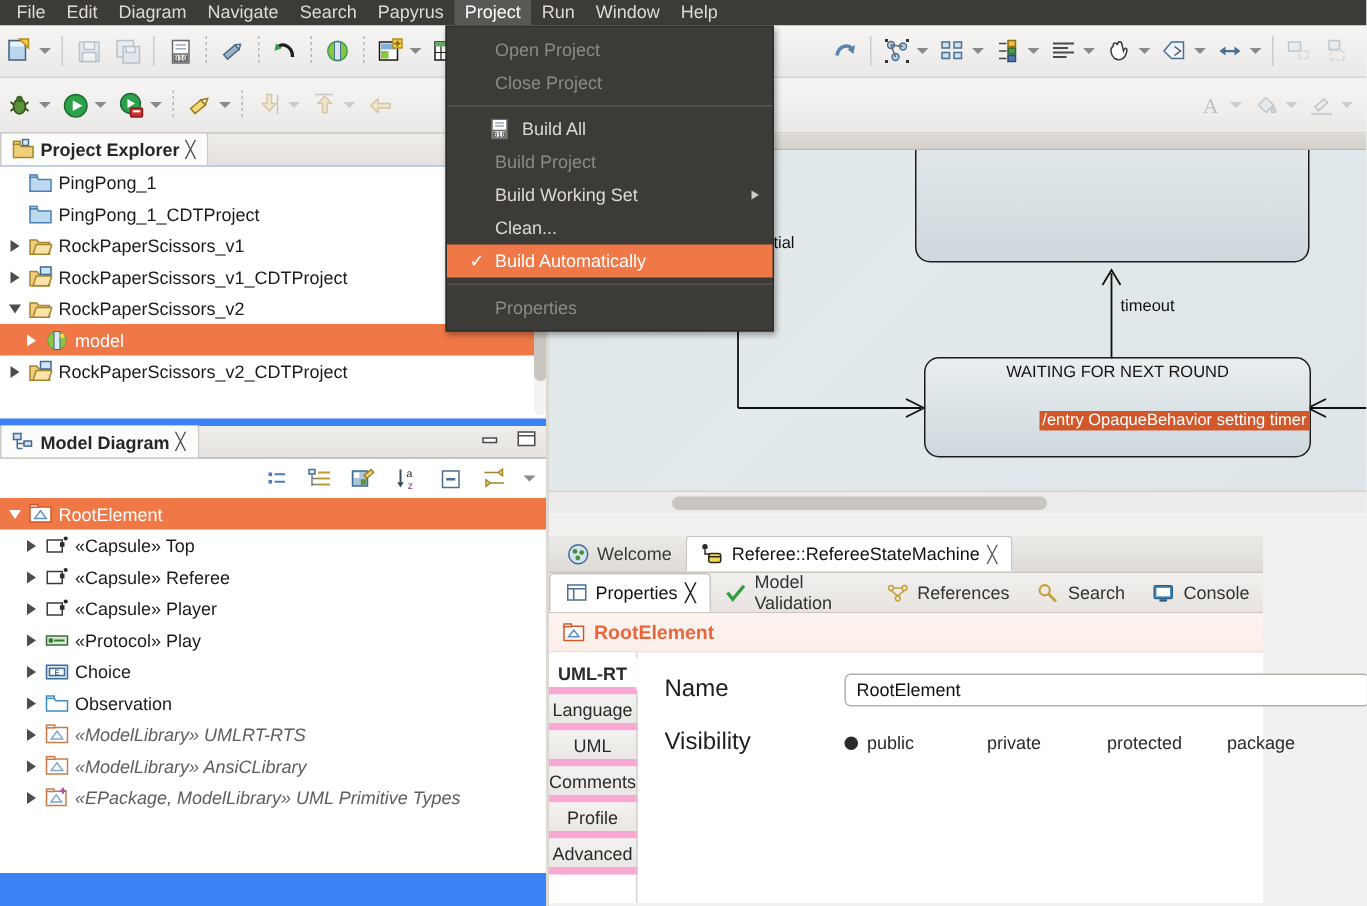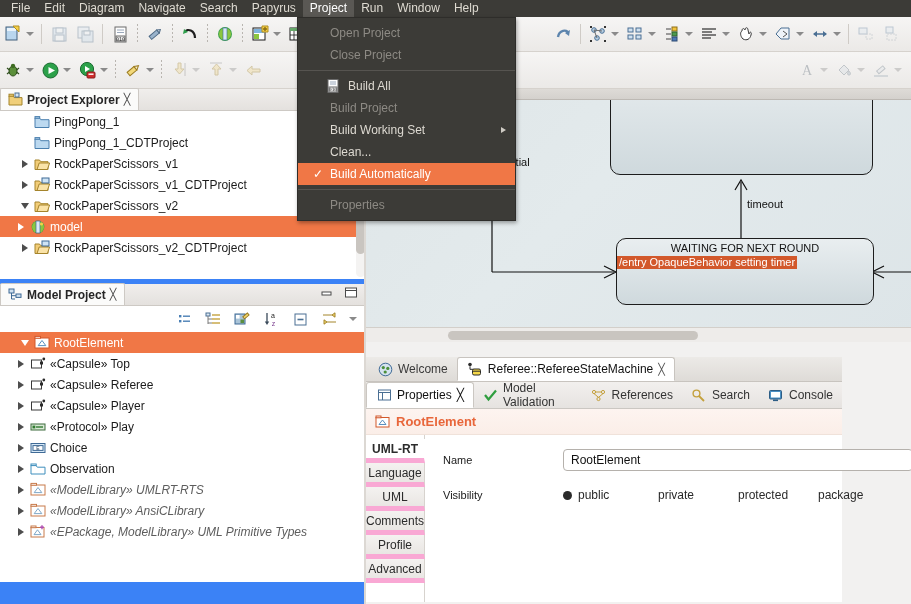--- a/index.html
+++ b/index.html
@@ -76,21 +76,21 @@
   .twist {
     width:10px; height:12px; flex:none; display:flex; align-items:center; justify-content:center;
   }
   .twist.closed::after{ content:""; border-top:4px solid transparent; border-bottom:4px solid transparent; border-left:6px solid #4d4d4d; }
   .twist.open::after{ content:""; border-left:4px solid transparent; border-right:4px solid transparent; border-top:6px solid #4d4d4d; }
   .trow.sel .twist.closed::after{ border-left-color:#ffffff; }
   .trow.sel .twist.open::after{ border-top-color:#ffffff; }
   .twist.none::after{ content:""; }
   .ticon{ width:16px; height:16px; flex:none; display:flex; align-items:center; justify-content:center; }
   .tlabel.italic { font-style: italic; color:#5d5d5d; }
-  .indent1 { padding-left: 20px; }
+  .indent1 { padding-left: 5px; }
   .indent2 { padding-left: 16px; }
 
   .vscroll {
     position:absolute; right:1px; top:2px; width:9px; bottom:2px;
     background:#f4f3f2; border-radius:5px;
   }
   .vscroll .thumb { position:absolute; left:0; width:9px; background:#c9c5c0; border-radius:5px; }
 
   .me-toolstrip {
     height: 26px; background:#ffffff; display:flex; align-items:center;
@@ -167,21 +167,21 @@
   .prop-tabs { width:90px; padding-top:4px; background:#ffffff; border-right:1px solid #d7d3ce; }
   .prop-tab {
     height:24px; display:flex; align-items:center; justify-content:center;
     font-size:12px; color:#2b2b2b; border-bottom:5px solid #f9a8d4;
     background: linear-gradient(to bottom,#f4f2f0,#e9e6e3);
     border-right:1px solid #d7d3ce; margin-right:-1px;
   }
   .prop-tab.active { background:#ffffff; font-weight:bold; border-right:1px solid #ffffff; }
   .prop-fields { flex:1; padding: 14px 0 0 18px; }
   .field-row { display:flex; align-items:center; height:22px; margin-bottom:13px; }
-  .field-label { width:120px; font-size:11px; color:#202020; }
+  .field-label { width:120px; font-size:16px; color:#202020; }
   .text-input {
     height:22px; width:350px; border:1px solid #b5b1ac; border-radius:4px;
     background:#ffffff; font-size:12px; color:#101010;
     display:flex; align-items:center; padding-left:7px;
   }
   .radios { display:flex; align-items:center; gap:0; font-size:12px; }
   .radio-item { display:flex; align-items:center; gap:6px; width:80px; }
   .radio-dot { width:9px; height:9px; border-radius:50%; background:#2b2b2b; flex:none; }
   .radio-dot.off { background:transparent; }
 
@@ -661,21 +661,21 @@
       <div class="view-tab">
         <span class="tb-ico" style="width:16px;height:16px">
           <svg width="15" height="15" viewBox="0 0 15 15">
             <rect x="1" y="2" width="5" height="4" fill="#cfe0ef" stroke="#3f6a96"></rect>
             <rect x="8" y="7" width="5" height="3.4" fill="#cfe0ef" stroke="#3f6a96"></rect>
             <line x1="3.5" y1="6" x2="3.5" y2="12" stroke="#3f6a96"></line>
             <line x1="3.5" y1="8.7" x2="8" y2="8.7" stroke="#3f6a96"></line>
             <line x1="3.5" y1="12" x2="7" y2="12" stroke="#3f6a96"></line>
           </svg>
         </span>
-        <span>Model Project</span>
+        <span>Model Diagram</span>
         <span class="closeg">╳</span>
       </div>
       <div class="view-tools">
         <span class="tb-ico">
           <svg width="14" height="14" viewBox="0 0 14 14">
             <rect x="2" y="6" width="9" height="3" fill="#ffffff" stroke="#4a4a4a"></rect>
           </svg>
         </span>
         <span class="tb-ico">
           <svg width="14" height="14" viewBox="0 0 14 14">
@@ -873,21 +873,21 @@
         <path d="M238 166 L250 172 L238 178" fill="none" stroke="#111" stroke-width="1.2"></path>
 
         <line x1="545" y1="172" x2="508" y2="172" stroke="#111" stroke-width="1.2"></line>
         <path d="M518 166 L506 172 L518 178" fill="none" stroke="#111" stroke-width="1.2"></path>
       </svg>
 
       <div class="label-plain" style="left:381px; top:98px;">timeout</div>
 
       <div class="state-box" style="left:250px; top:138px; width:258px; height:67px;">
         <div class="state-title">WAITING FOR NEXT ROUND</div>
-        <div style="text-align:left; margin-top:1px;">
+        <div style="text-align:right; margin-top:18px;">
           <span class="entry-hl">/entry OpaqueBehavior setting timer</span>
         </div>
       </div>
 
       <div class="hscroll-wrap">
         <div class="hscroll-thumb" style="left:82px; width:250px;"></div>
       </div>
     </div>
   </div>
 

